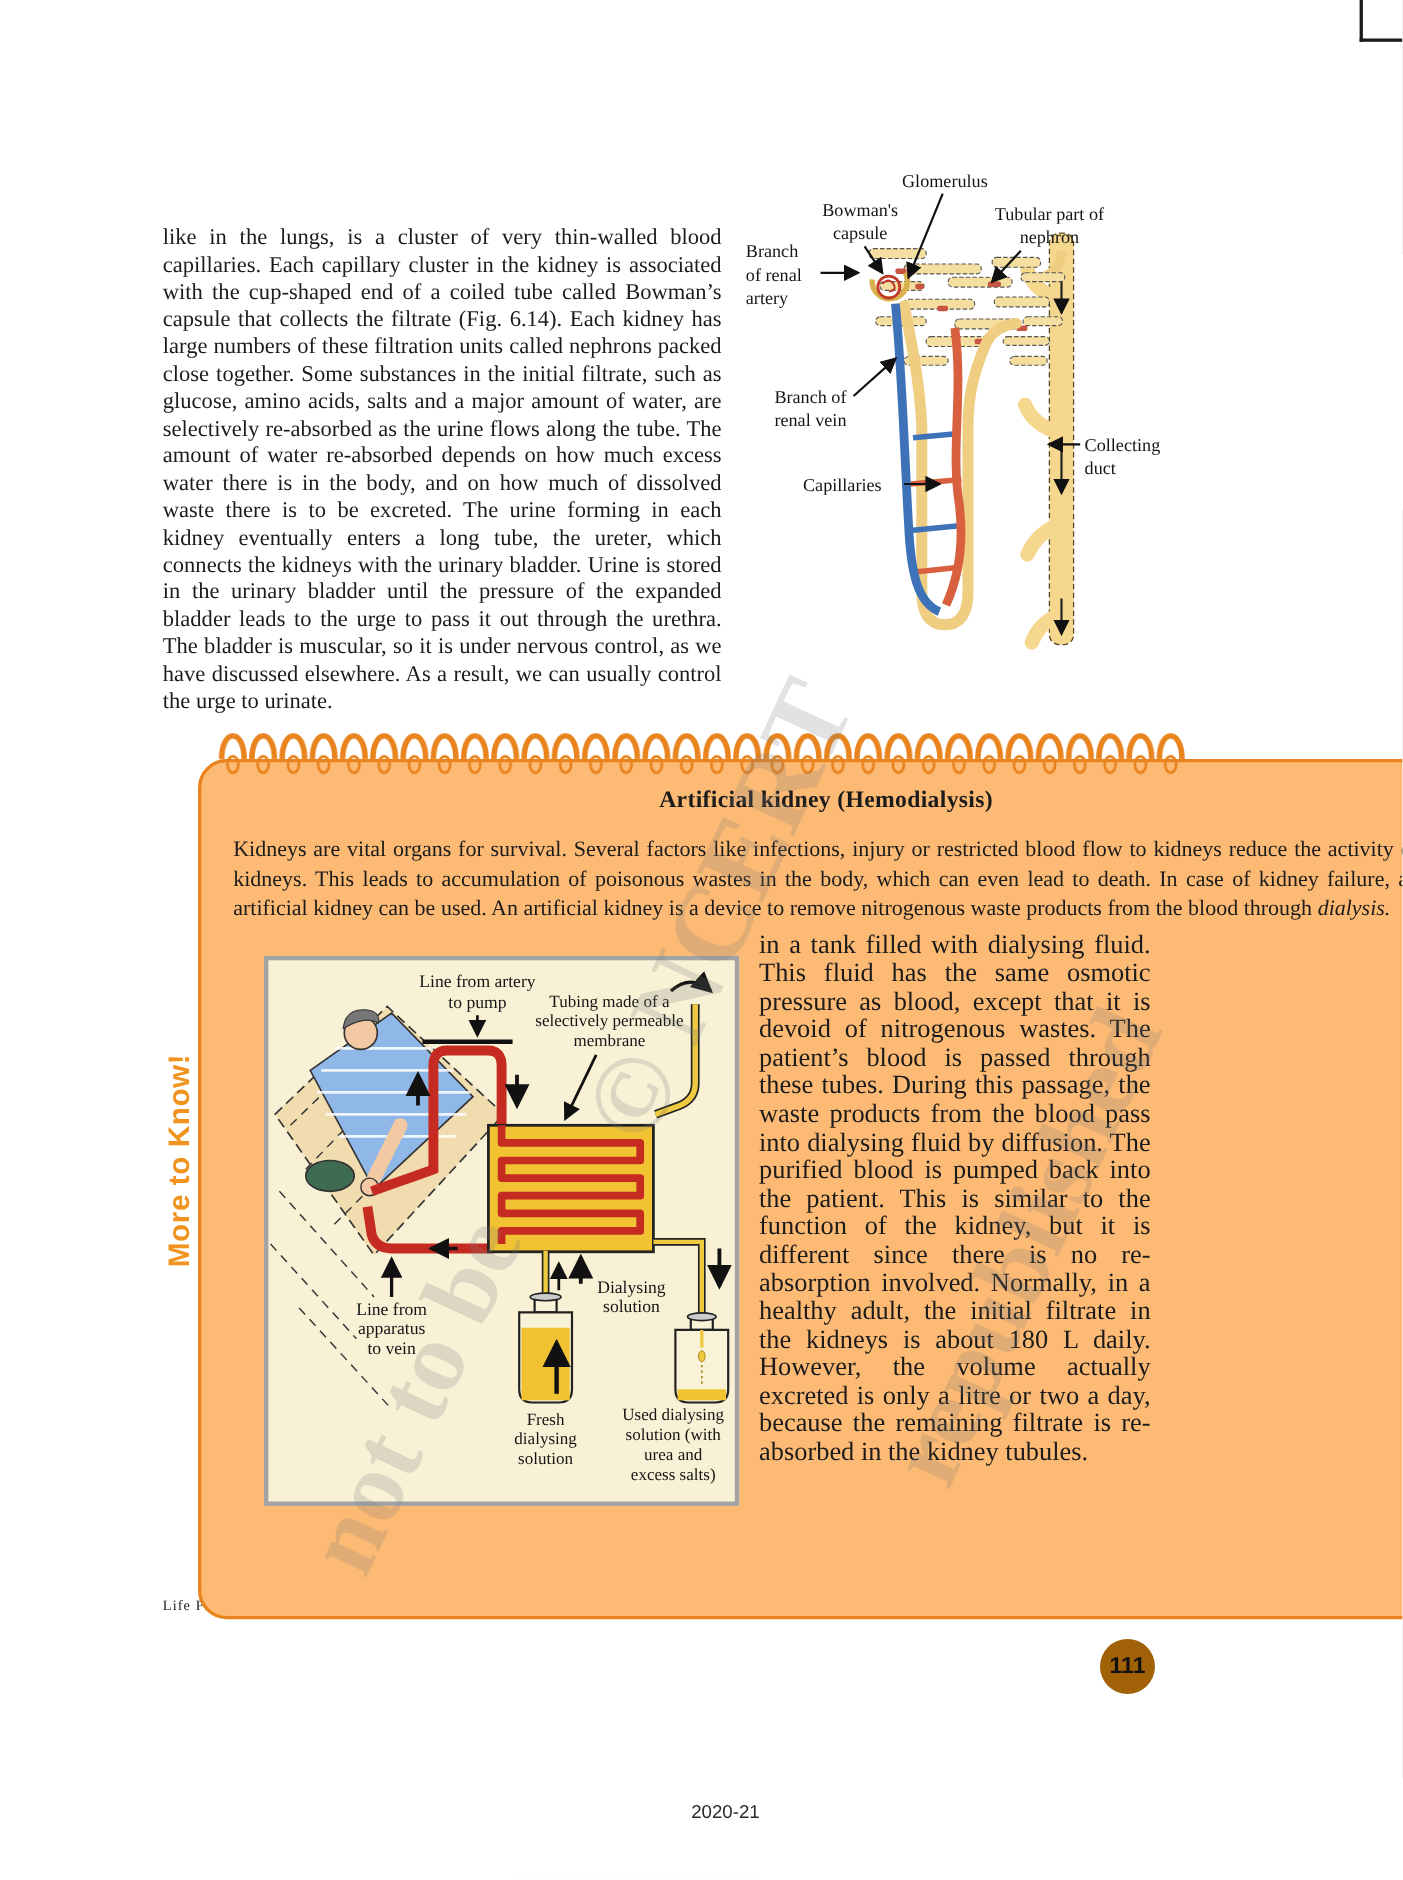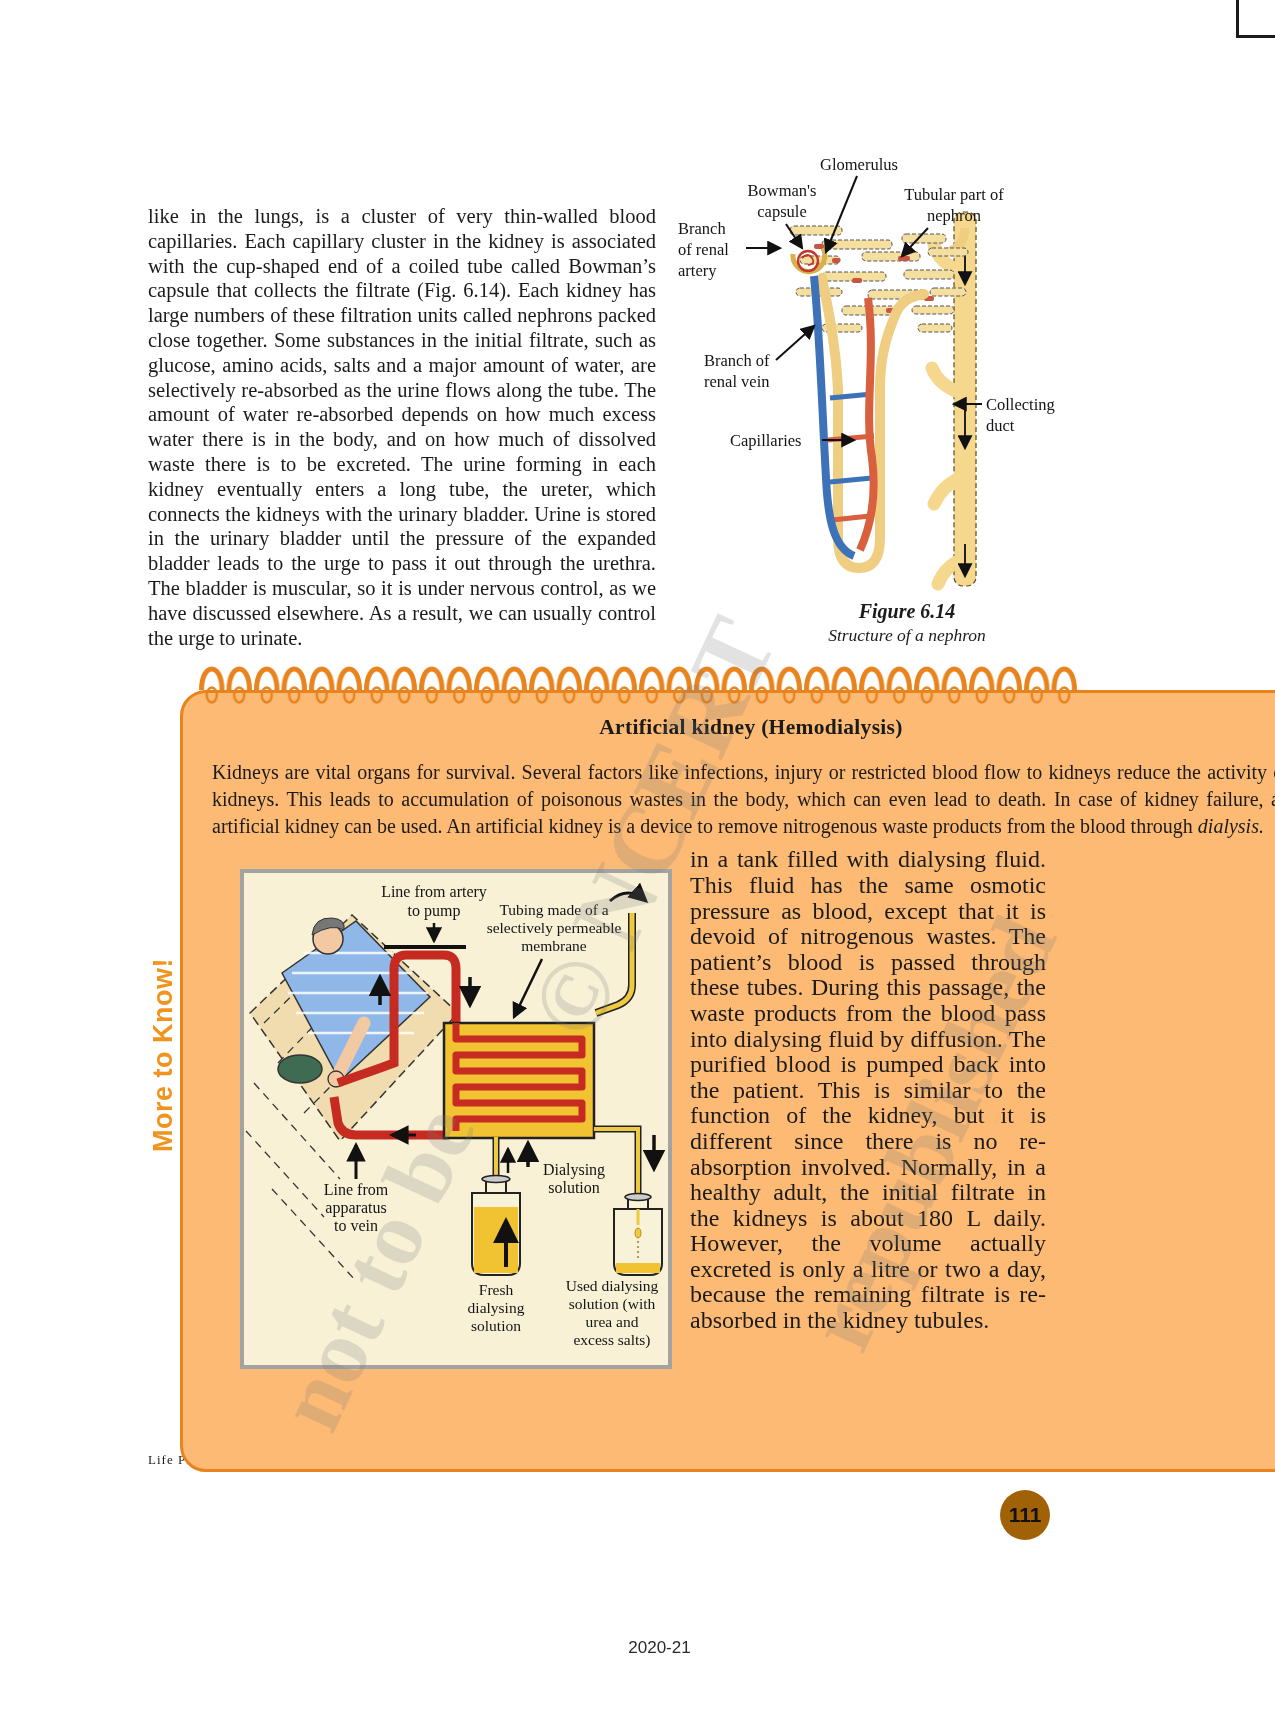--- a/index.html
+++ b/index.html
@@ -128,24 +128,20 @@
       <text x="32" y="239">renal vein</text>
       <path d="M104,212 L142,178" stroke="#111" stroke-width="2" marker-end="url(#nAr)" fill="none"></path>
       <text x="58" y="298">Capillaries</text>
       <path d="M150,292 L182,292" stroke="#111" stroke-width="2" marker-end="url(#nAr)" fill="none"></path>
       <text x="314" y="262">Collecting</text>
       <text x="314" y="283">duct</text>
       <path d="M310,256 L282,256" stroke="#111" stroke-width="2" marker-end="url(#nAr)" fill="none"></path>
     </g>
   </svg>
 
-  <div class="fig-caption">
-    <div class="t1">Figure 6.14</div>
-    <div class="t2">Structure of a nephron</div>
-  </div>
 
   <svg class="spiral" width="880" height="52" viewBox="0 0 880 52">
     <defs>
       <pattern id="coil" x="0" y="0" width="27.5" height="52" patternUnits="userSpaceOnUse">
         <path d="M3.5,36 C3.5,8 24,8 24,36" fill="none" stroke="#E8831D" stroke-width="5"></path>
         <ellipse cx="13.75" cy="41" rx="5" ry="7.5" fill="none" stroke="#E8831D" stroke-width="2.5"></ellipse>
       </pattern>
     </defs>
     <rect width="880" height="52" fill="url(#coil)"></rect>
   </svg>

